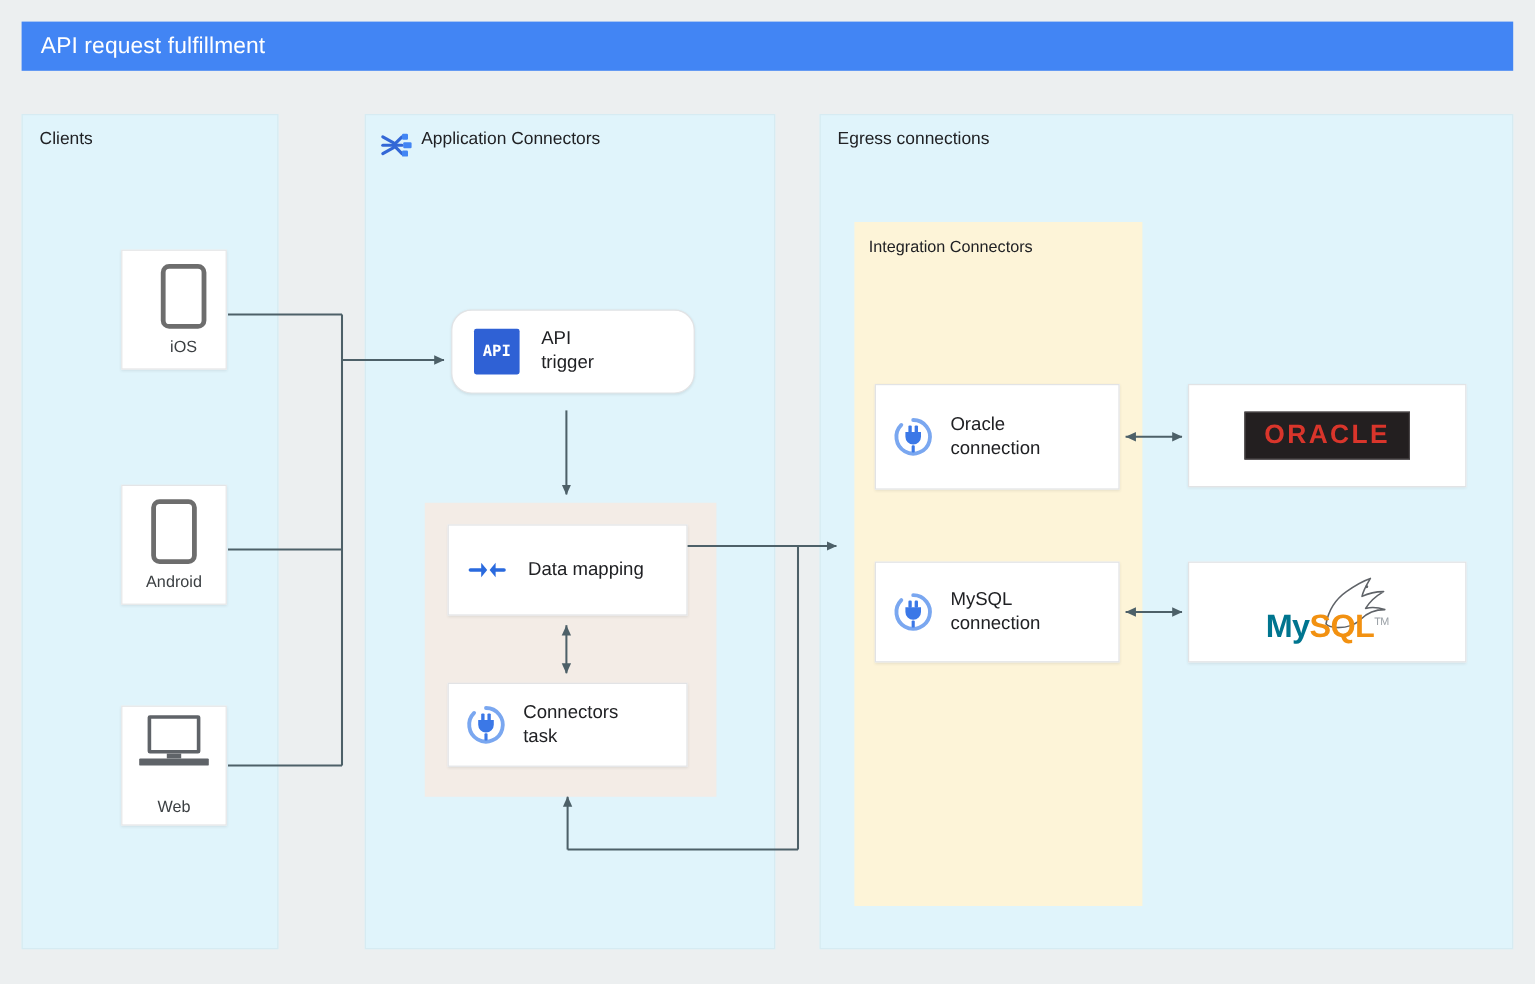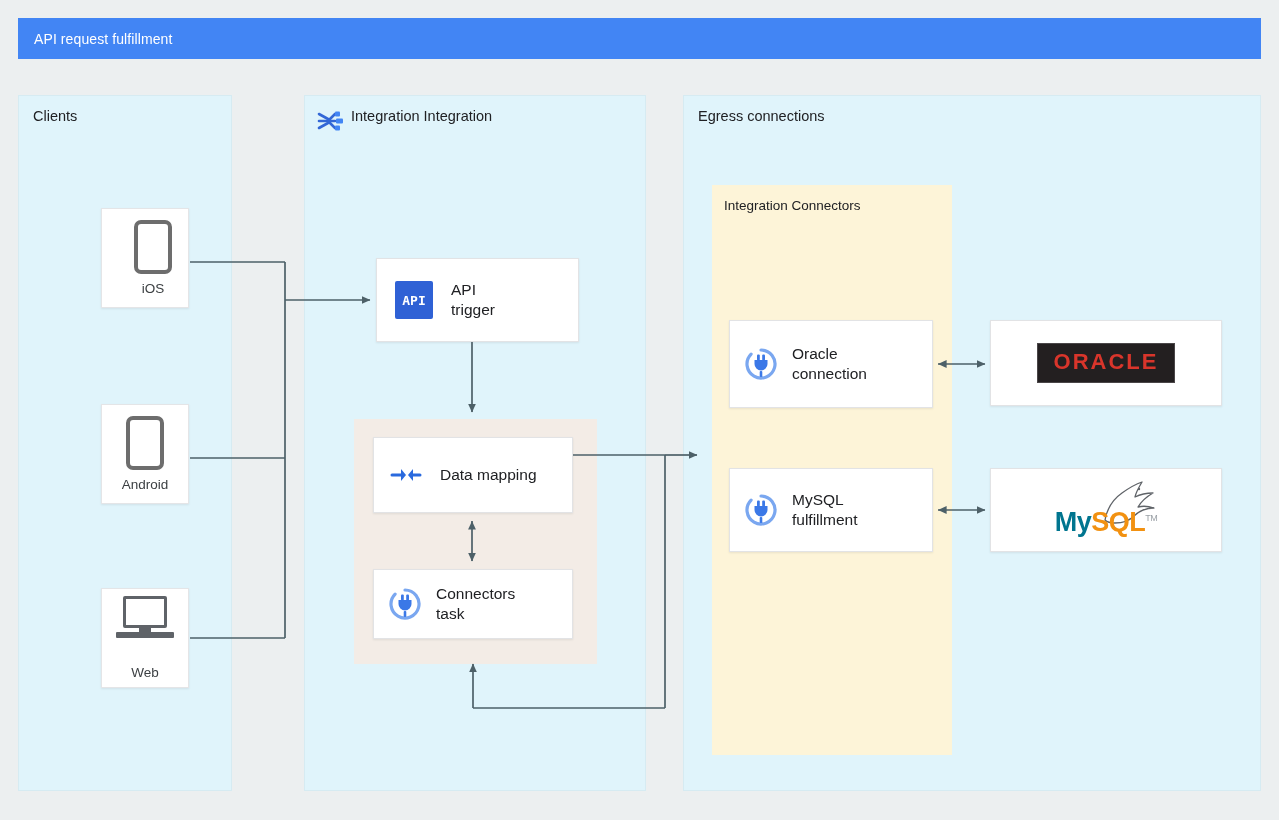--- a/index.html
+++ b/index.html
@@ -12,21 +12,21 @@
   }
   #stage{position:absolute;left:0;top:0;width:1279px;height:820px;}
 
   
   .header-bar{
     position:absolute;left:18px;top:18px;width:1243px;height:41px;
     background:#4285f4;
     display:flex;align-items:center;
   }
   .header-title{
-    color:#ffffff;font-size:14px;letter-spacing:.1px;margin-left:16px;
+    color:#ffffff;font-size:19px;letter-spacing:.1px;margin-left:16px;
   }
 
   
   .panel{
     position:absolute;
     background:#e0f4fb;
     border:1px solid #d6ebf2;
     box-sizing:border-box;
   }
   .panel-title{
@@ -73,21 +73,21 @@
   #dev-android{left:101px;top:404px;}
   #dev-web{left:101px;top:588px;gap:20px;}
 
   .icon-phone{width:38px;height:54px;border:4px solid #6d6d6d;border-radius:7px;box-sizing:border-box;background:#fff;}
   .icon-laptop{position:relative;width:58px;height:42px;}
   .icon-laptop .screen{position:absolute;left:7px;top:0;width:44px;height:32px;border:3.5px solid #5f6368;border-radius:2px;box-sizing:border-box;background:#fff;}
   .icon-laptop .base{position:absolute;left:0;bottom:0;width:58px;height:6px;background:#5f6368;border-radius:1px;}
   .icon-laptop .notch{position:absolute;left:23px;bottom:6px;width:12px;height:4px;background:#5f6368;}
 
   
-  #card-api{left:376px;top:258px;width:203px;height:84px;}
+  #card-api{left:376px;top:258px;width:203px;height:70px;border-radius:17px;}
   #group-flow{
     position:absolute;left:354px;top:419px;width:243px;height:245px;
     background:#f3ece6;
   }
   #card-datamap{left:373px;top:437px;width:200px;height:76px;}
   #card-connectors{left:373px;top:569px;width:200px;height:70px;}
 
   
   #card-oracle-conn{left:729px;top:320px;width:204px;height:88px;}
   #card-mysql-conn{left:729px;top:468px;width:204px;height:84px;}
@@ -152,21 +152,21 @@
   <div class="device" id="dev-web">
     <div class="icon-laptop">
       <div class="screen"></div>
         <div class="notch"></div>
         <div class="base"></div>
     </div>
     <div class="device-name">Web</div>
   </div>
 
   <div class="panel" id="panel-appint">
-    <div class="panel-title with-icon">Integration Integration</div>
+    <div class="panel-title with-icon">Application Connectors</div>
   </div>
 
   <span class="ico ico-appint">
     <svg width="30" height="28" viewBox="0 0 30 28">
       <g stroke="#3367d6" stroke-width="2.6" fill="none" stroke-linecap="round">
         <path d="M3 6 L12 11"></path>
         <path d="M3 13 L12 13"></path>
         <path d="M3 20 L12 15"></path>
         <path d="M12 13 L19 6"></path>
         <path d="M12 13 L19 13"></path>
@@ -242,21 +242,21 @@
     <span class="ico ico-plug">
       <svg width="34" height="34" viewBox="0 0 34 34">
         <path d="M17 3 a14 14 0 1 1 -9.9 4.1" stroke="#7aa7f0" stroke-width="3.2" fill="none" stroke-linecap="round"></path>
         <path d="M10.5 13 h13 v4 a6.5 6.5 0 0 1 -13 0 z" fill="#3b78e7"></path>
         <rect x="13" y="7.5" width="2.8" height="6" rx="1" fill="#3b78e7"></rect>
         <rect x="18.2" y="7.5" width="2.8" height="6" rx="1" fill="#3b78e7"></rect>
         <rect x="15.7" y="24" width="2.6" height="6" rx="1" fill="#3b78e7"></rect>
       </svg>
     </span>
     <span class="card-label">MySQL
-fulfillment</span>
+connection</span>
   </div>
 
   <div class="card" id="card-oracle-logo">
     <div class="oracle-logo">ORACLE</div>
   </div>
 
   <div class="card" id="card-mysql-logo">
     <div class="mysql-logo">
       <span class="dolphin">
         <svg width="62" height="44" viewBox="0 0 62 44">

